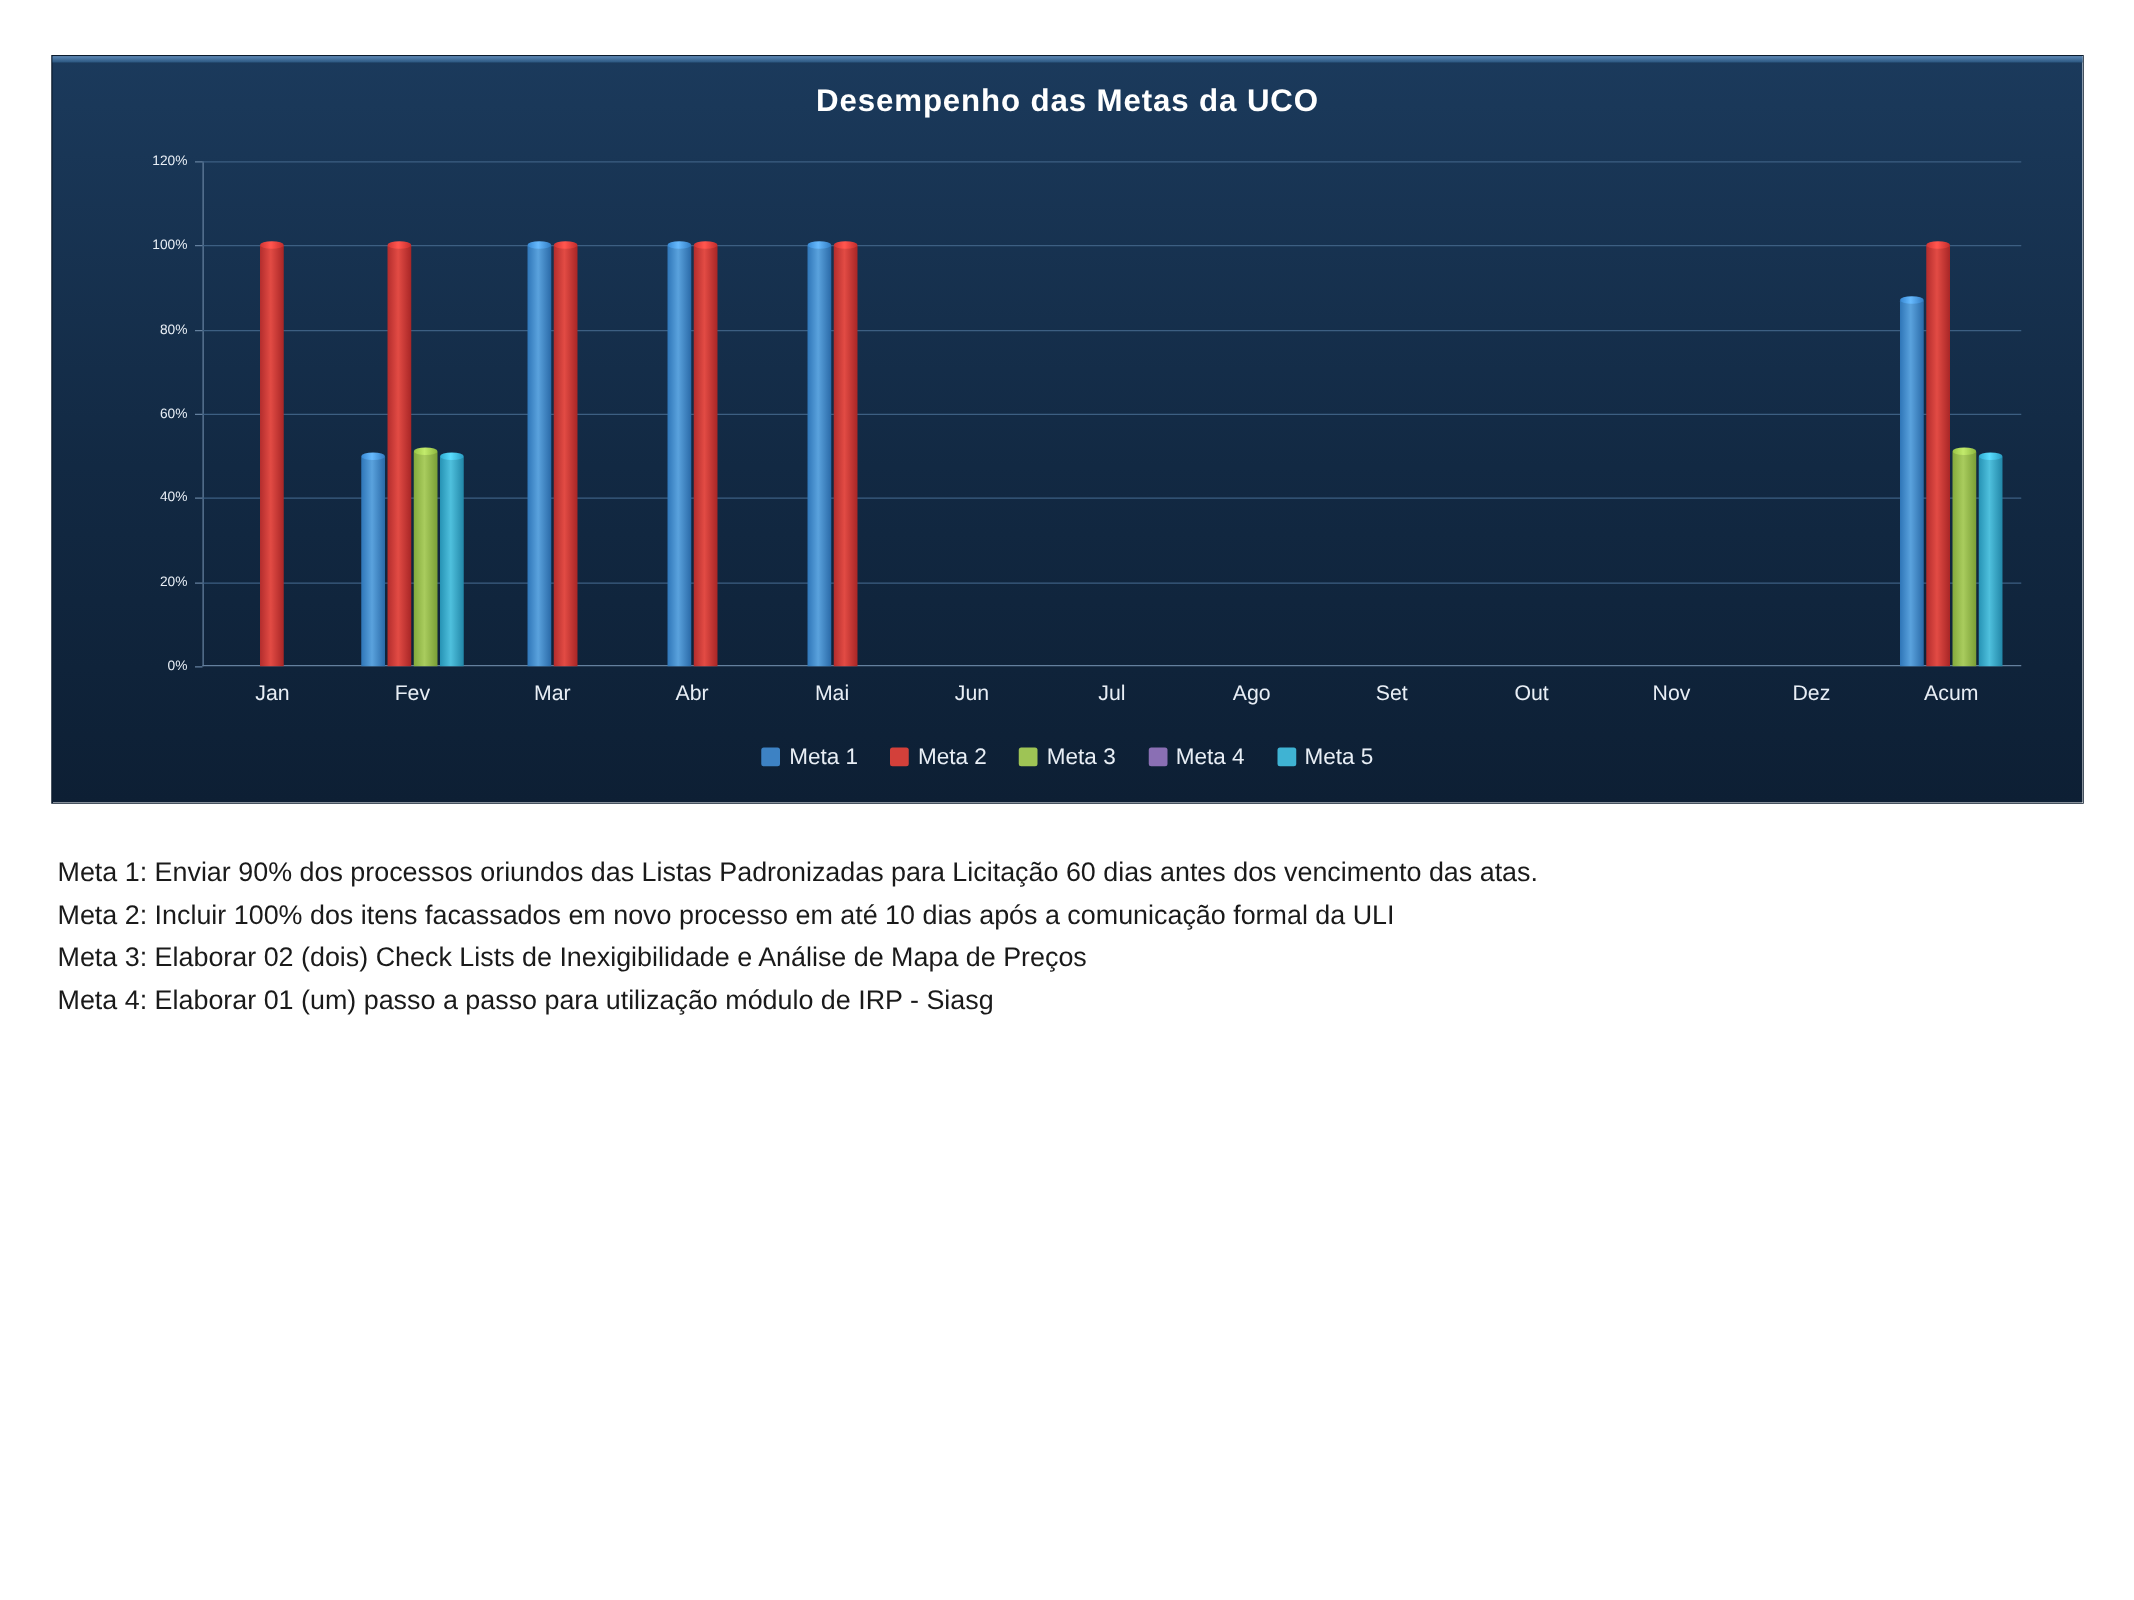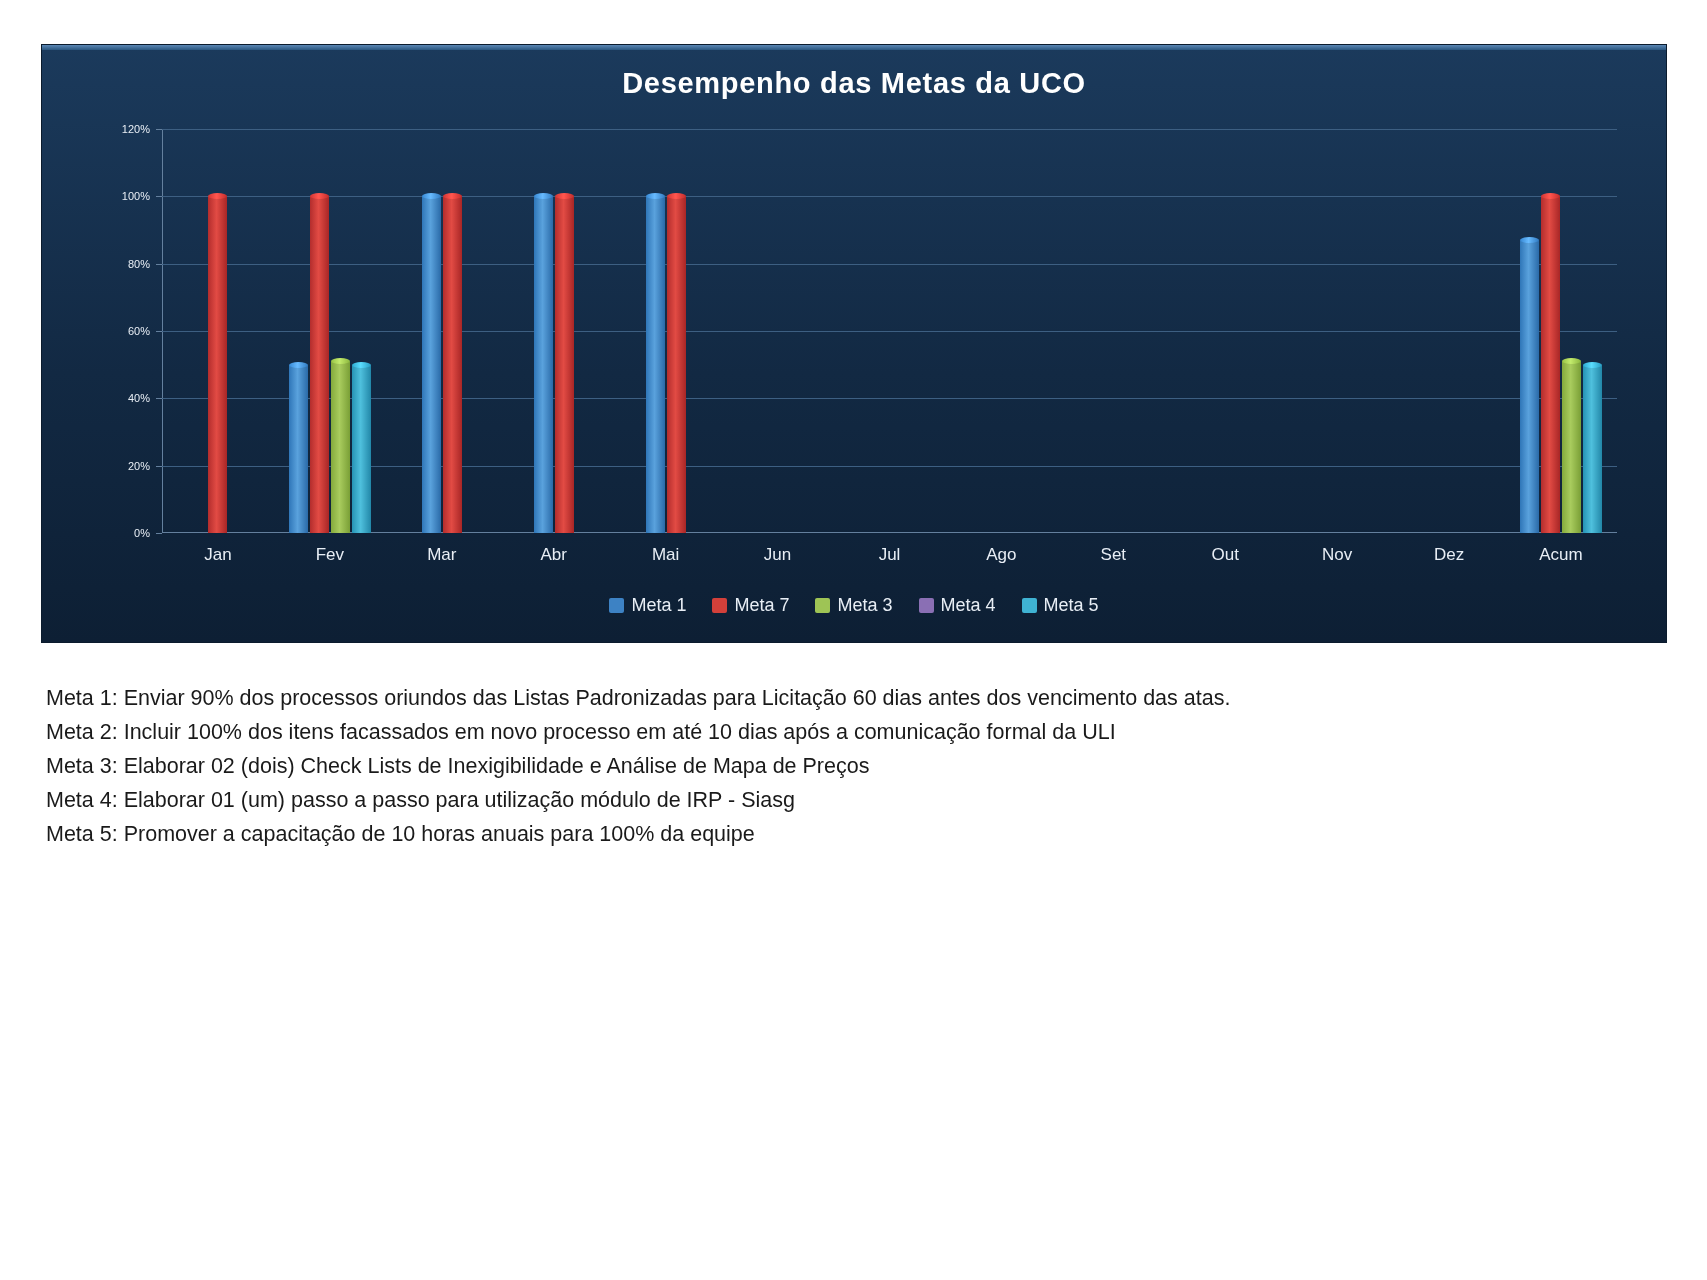--- a/index.html
+++ b/index.html
@@ -39,21 +39,21 @@
     background: linear-gradient(180deg, #5b87b5 0%, #2a567f 100%);
   }
 
   .chart-title {
     position: absolute;
     left: 0;
     right: 0;
     top: 22px;
     text-align: center;
     color: #ffffff;
-    font-size: 29px;
+    font-size: 25px;
     font-weight: bold;
     letter-spacing: 0.7px;
   }
 
   
   .plot {
     position: absolute;
     left: 120px;   
     top: 84px;
     width: 1455px;
@@ -300,21 +300,21 @@
         </div>
       </div>
 
     <div class="legend" id="legend">
         <div class="legend-item">
           <span class="swatch s0"></span>
           <span>Meta 1</span>
         </div>
         <div class="legend-item">
           <span class="swatch s1"></span>
-          <span>Meta 7</span>
+          <span>Meta 2</span>
         </div>
         <div class="legend-item">
           <span class="swatch s2"></span>
           <span>Meta 3</span>
         </div>
         <div class="legend-item">
           <span class="swatch s3"></span>
           <span>Meta 4</span>
         </div>
         <div class="legend-item">
@@ -322,16 +322,15 @@
           <span>Meta 5</span>
         </div>
       </div>
   </div>
 
   <div class="notes" id="notes">
       <div class="note-line">Meta 1: Enviar 90% dos processos oriundos das Listas Padronizadas para Licitação 60 dias antes dos vencimento das atas.</div>
       <div class="note-line">Meta 2: Incluir 100% dos itens facassados em novo processo em até 10 dias após a comunicação formal da ULI</div>
       <div class="note-line">Meta 3: Elaborar 02 (dois) Check Lists de Inexigibilidade e Análise de Mapa de Preços</div>
       <div class="note-line">Meta 4: Elaborar 01 (um) passo a passo para utilização  módulo de IRP - Siasg</div>
-      <div class="note-line">Meta 5: Promover a capacitação de 10 horas anuais para 100% da equipe</div>
     </div>
 
 </div>
 
 </body></html>

